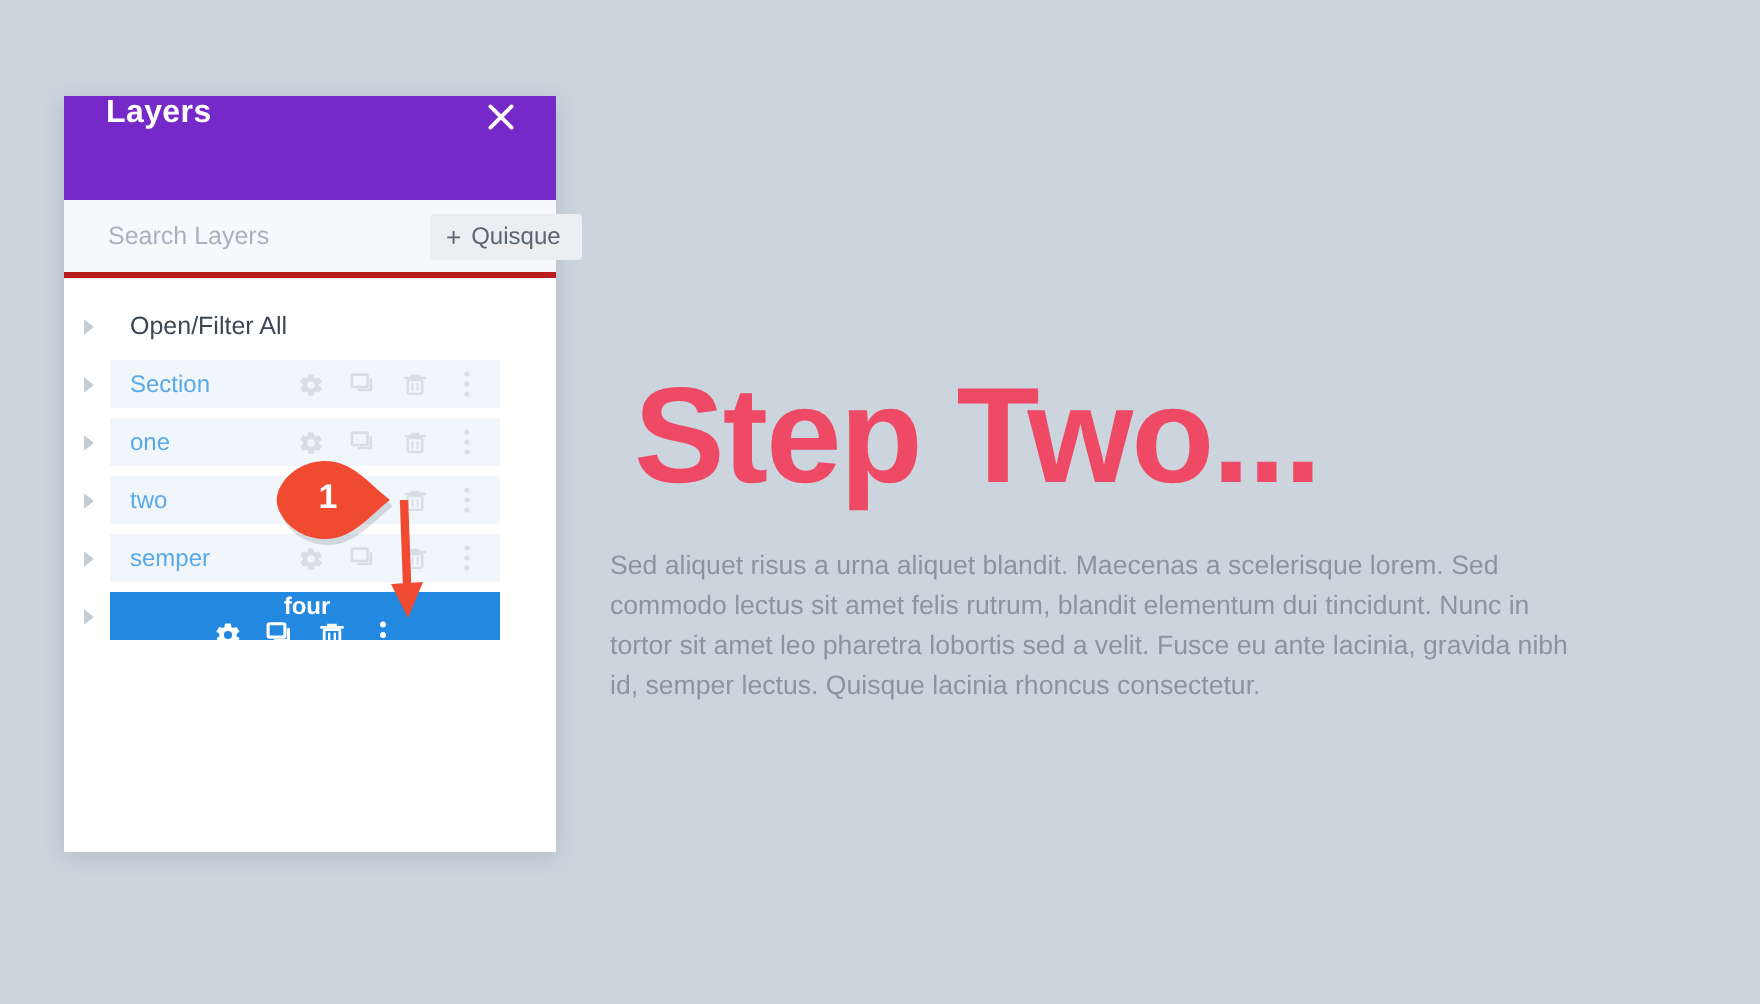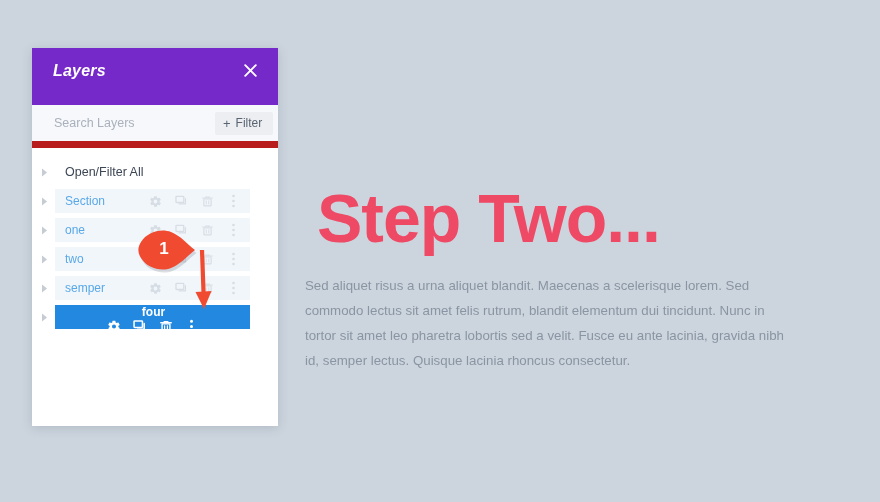--- a/index.html
+++ b/index.html
@@ -25,46 +25,44 @@
     background: #ffffff;
     box-shadow: 0 2px 10px rgba(60,70,90,0.18);
     display: flex;
     flex-direction: column;
   }
 
   #panel-header {
     height: 45px;
     background: #7629c9;
     display: flex;
-    align-items: center;
     justify-content: space-between;
-    padding: 0 18px 12px 21px;
+    padding: 0 18px 7px 21px;
     flex: 0 0 auto;
-    font-style: italic;
   }
   #panel-title {
     color: #ffffff;
     font-size: 16px;
     font-weight: bold;
     letter-spacing: 0.2px;
   }
   #panel-close {
     width: 20px;
     height: 20px;
     display: flex;
     align-items: center;
     justify-content: center;
     cursor: pointer;
   }
   #panel-close svg { display: block; }
 
   #search-bar {
     height: 36px;
     background: #f7f8fb;
-    border-bottom: 7px solid #b91c1c;
+    border-bottom: 3px solid #b91c1c;
     display: flex;
     align-items: center;
     justify-content: space-between;
     padding: 0 8px 0 22px;
     flex: 0 0 auto;
   }
   #search-input {
     border: none;
     background: transparent;
     outline: none;
@@ -215,21 +213,21 @@
     font-size: 68px;
     font-weight: bold;
     letter-spacing: -1px;
     line-height: 1.02;
     font-family: "Liberation Sans", sans-serif;
   }
   #content-paragraph {
     margin: 20px 0 0 0;
     color: #8a95a3;
     font-size: 13.3px;
-    line-height: 25px;
+    line-height: 20px;
     width: 485px;
   }
 </style>
 </head>
 <body>
 
 <div id="layers-panel">
 
   <div id="panel-header">
     <span id="panel-title">Layers</span>
@@ -237,21 +235,21 @@
       <svg width="15" height="15" viewBox="0 0 15 15">
         <path d="M2.2 2.2 L12.8 12.8 M12.8 2.2 L2.2 12.8" stroke="#ffffff" stroke-width="1.9" stroke-linecap="round"></path>
       </svg>
     </span>
   </div>
 
   <div id="search-bar">
     <input id="search-input" type="text" placeholder="Search Layers" style="">
     <div id="filter-button">
       <span id="filter-plus">+</span>
-      <span>Filter</span>
+      <span>Quisque</span>
     </div>
   </div>
 
   <div id="layers-body">
 
     <div class="tree-row">
       <span class="tri">
         <svg width="7" height="9" viewBox="0 0 7 9">
             <path d="M1 0.6 L6 4.5 L1 8.4 Z" fill="#c6ccd4"></path>
           </svg>

